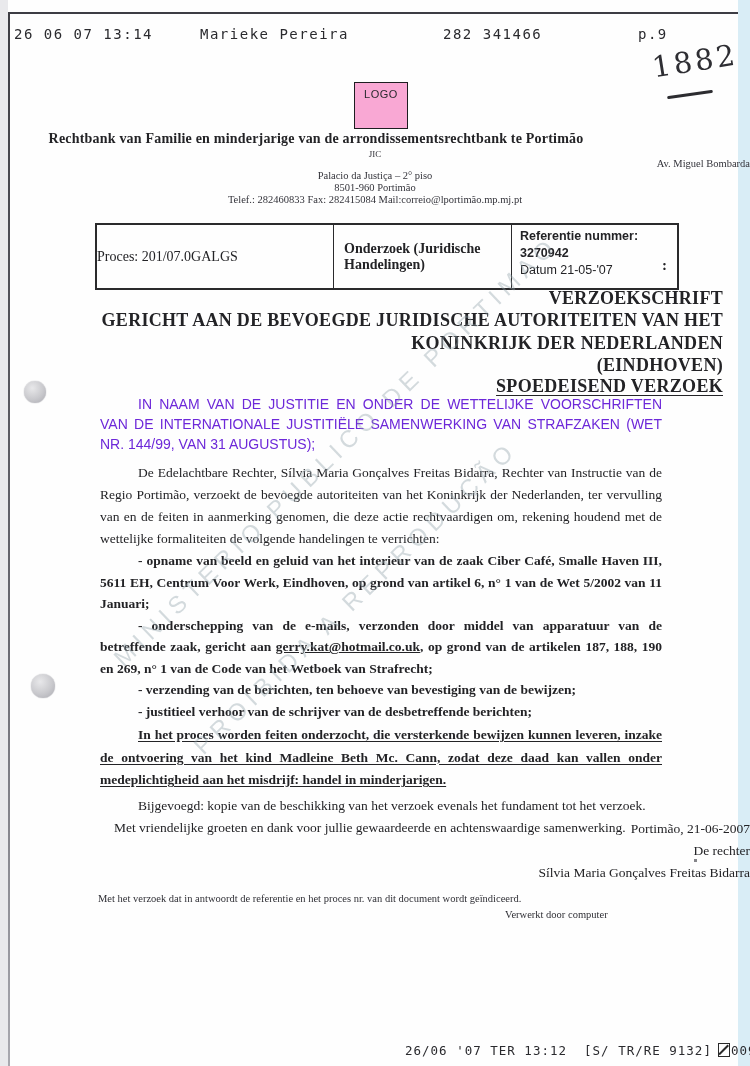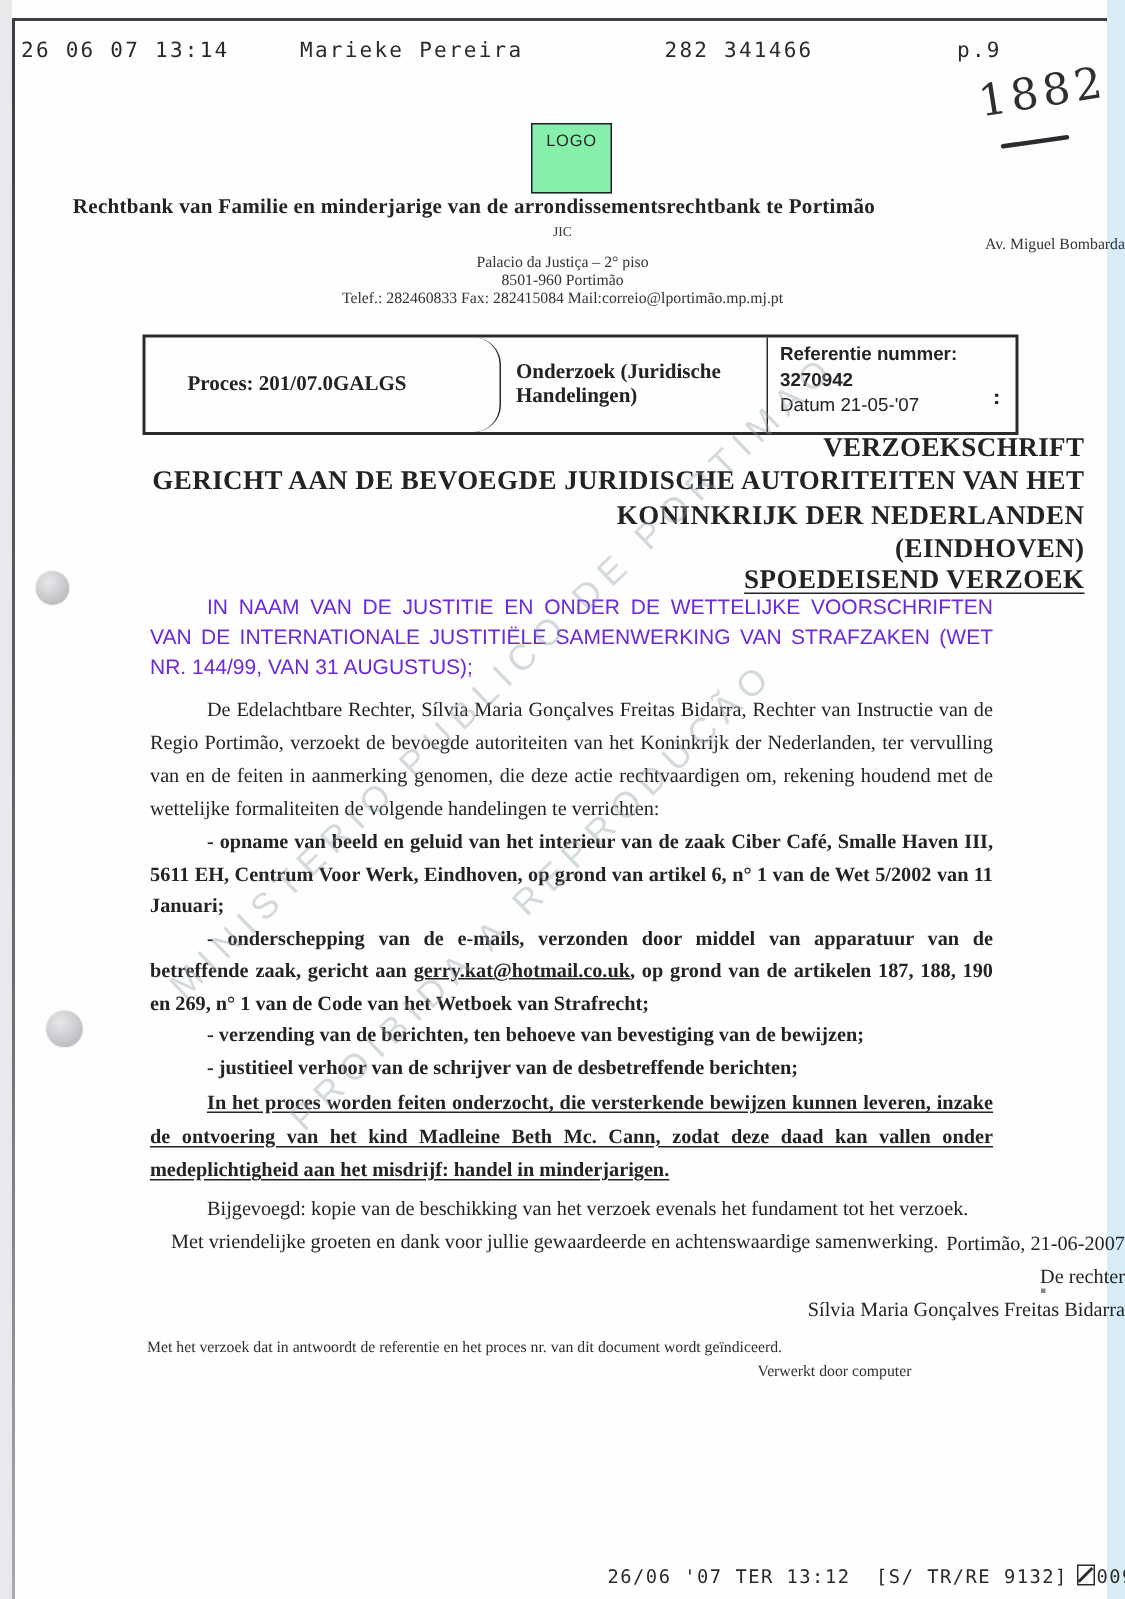--- a/index.html
+++ b/index.html
@@ -23,38 +23,38 @@
     position:relative;vertical-align:-2px;margin:0 1px 0 6px;}
   .doc-icon::after{content:"";position:absolute;left:-2px;top:5px;width:13px;height:1.5px;
     background:#2a2a2a;transform:rotate(-45deg);}
   
   .handwritten{position:absolute;left:652px;top:44px;font-family:"DejaVu Serif",serif;
     font-size:29px;color:#2e2e33;letter-spacing:3px;transform:rotate(-9deg);font-weight:400;}
   .hand-underline{position:absolute;left:667px;top:93px;width:46px;height:3px;
     background:#2c2c30;border-radius:2px;transform:rotate(-8deg);}
   
   .logo-box{position:absolute;left:354px;top:82px;width:52px;height:45px;
-    border:1.5px solid #1e1e21;background:#86efac;text-align:center;}
+    border:1.5px solid #1e1e21;background:#f9a8d4;text-align:center;}
   .logo-box span{display:inline-block;margin-top:5px;font-family:"Liberation Sans",sans-serif;
     font-size:11px;letter-spacing:.5px;color:#2a2a2e;}
   
   .court-name{position:absolute;left:0;top:131px;width:632px;text-align:center;
     font-weight:bold;font-size:14px;letter-spacing:.2px;}
   .lh-small{position:absolute;left:0;width:750px;text-align:center;color:#33333a;}
   .lh-unit{top:149px;font-size:9px;}
   .lh-a1{top:158px;font-size:10.5px;text-align:right;}
   .lh-a2{top:170px;font-size:10.5px;}
   .lh-a3{top:182px;font-size:10.5px;}
   .lh-contact{top:194px;font-size:10.5px;}
   
   .case-table{position:absolute;left:95px;top:223px;width:580px;height:63px;
     border:2px solid #2a2a2c;display:flex;}
   .ct-cell{box-sizing:border-box;height:100%;}
   .ct-c1{width:237px;border-right:1.5px solid #2a2a2c;display:flex;align-items:center;
-    padding-left:28px;font-weight:bold;font-size:14px;border-radius:18px;}
+    padding-left:0;font-weight:normal;font-size:14px;}
   .ct-c2{width:178px;border-right:1.5px solid #2a2a2c;display:flex;align-items:center;
     justify-content:center;font-weight:bold;font-size:14px;padding:0 10px;}
   .ct-c3{width:165px;padding:3px 8px;font-family:"Liberation Sans",sans-serif;font-size:12.5px;
     line-height:17px;}
   .ct-c3 .b{font-weight:bold;}
   .colon-mark{position:absolute;left:662px;top:257px;font-weight:bold;font-size:15px;}
   
   .hd{position:absolute;left:0;width:723px;text-align:right;font-weight:bold;font-size:18px;
     letter-spacing:.3px;}
   .hd-title{top:288px;}

